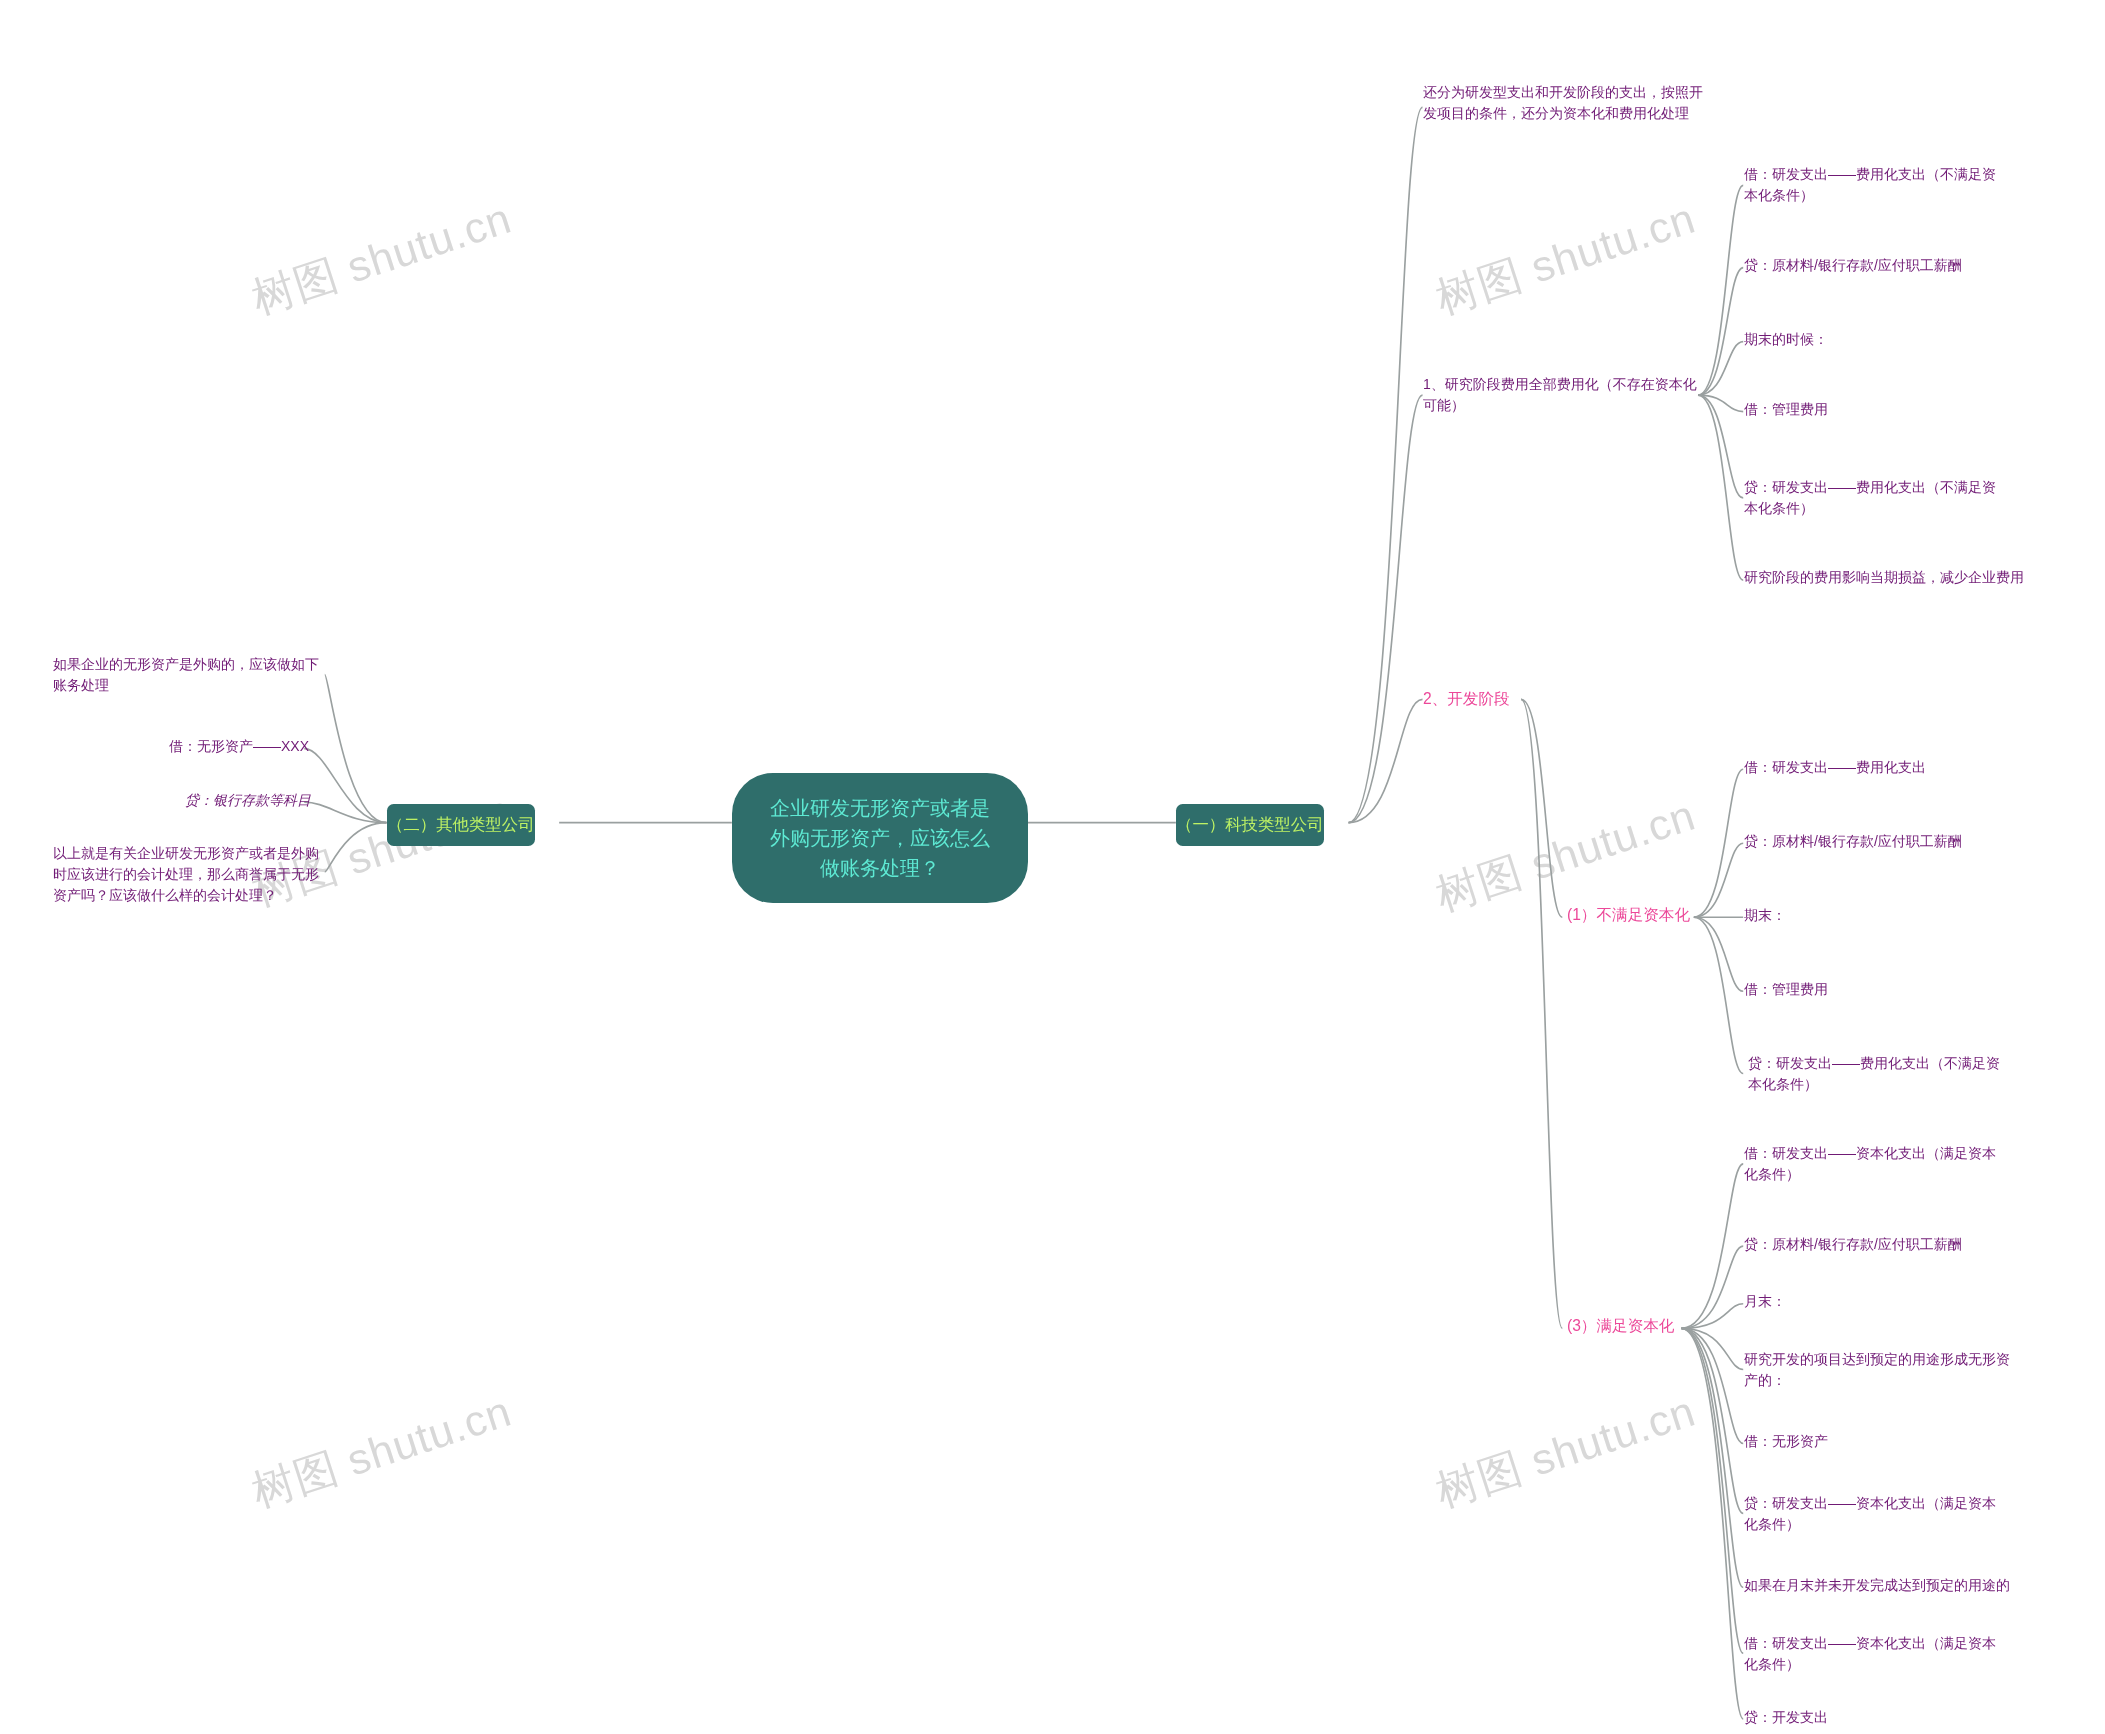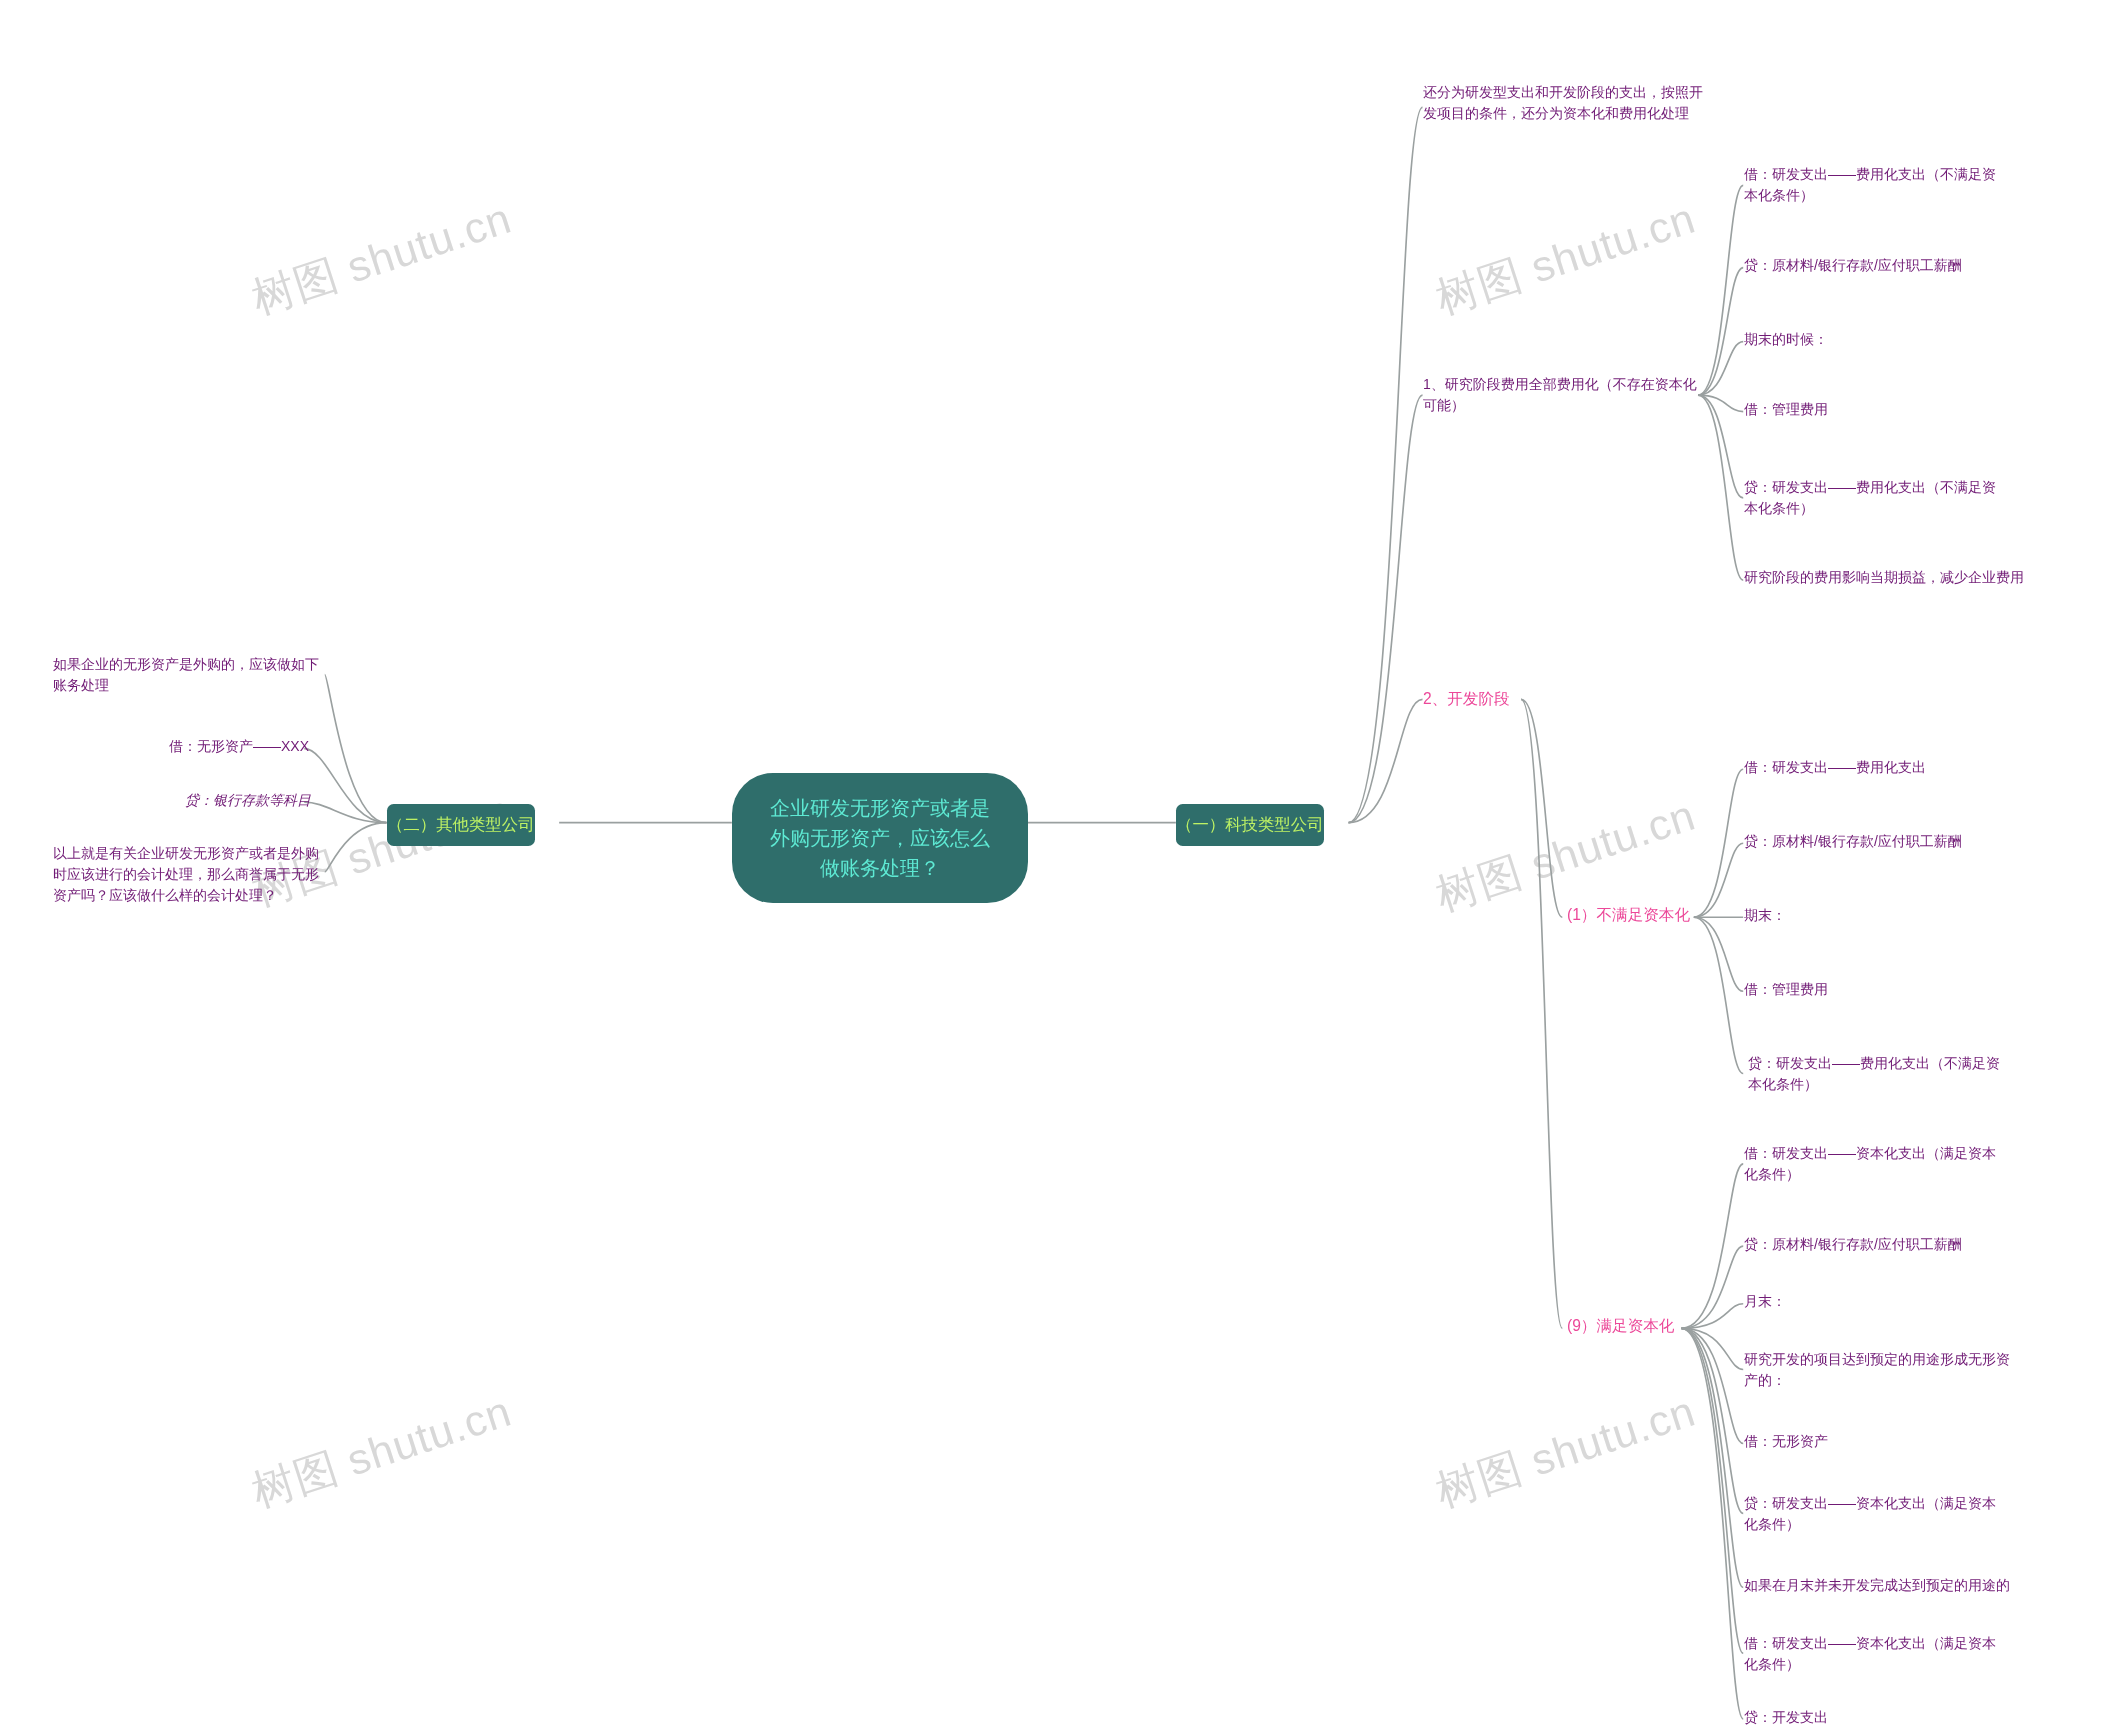--- a/index.html
+++ b/index.html
@@ -144,21 +144,21 @@
 
 <div class="sub-branch" style="left:1423px; top:689px;">2、开发阶段</div>
 
 <div class="sub-branch" style="left:1567px; top:905px;">(1）不满足资本化</div>
 <div class="leaf-node" style="left:1744px; top:757px; width:263px;">借：研发支出——费用化支出</div>
 <div class="leaf-node" style="left:1744px; top:831px; width:263px;">贷：原材料/银行存款/应付职工薪酬</div>
 <div class="leaf-node" style="left:1744px; top:905px;">期末：</div>
 <div class="leaf-node" style="left:1744px; top:979px;">借：管理费用</div>
 <div class="leaf-node" style="left:1748px; top:1053px; width:263px;">贷：研发支出——费用化支出（不满足资本化条件）</div>
 
-<div class="sub-branch" style="left:1567px; top:1316px;">(9）满足资本化</div>
+<div class="sub-branch" style="left:1567px; top:1316px;">(3）满足资本化</div>
 <div class="leaf-node" style="left:1744px; top:1143px; width:263px;">借：研发支出——资本化支出（满足资本化条件）</div>
 <div class="leaf-node" style="left:1744px; top:1234px; width:263px;">贷：原材料/银行存款/应付职工薪酬</div>
 <div class="leaf-node" style="left:1744px; top:1291px;">月末：</div>
 <div class="leaf-node" style="left:1744px; top:1349px; width:276px;">研究开发的项目达到预定的用途形成无形资产的：</div>
 <div class="leaf-node" style="left:1744px; top:1431px;">借：无形资产</div>
 <div class="leaf-node" style="left:1744px; top:1493px; width:263px;">贷：研发支出——资本化支出（满足资本化条件）</div>
 <div class="leaf-node" style="left:1744px; top:1575px; width:276px;">如果在月末并未开发完成达到预定的用途的</div>
 <div class="leaf-node" style="left:1744px; top:1633px; width:263px;">借：研发支出——资本化支出（满足资本化条件）</div>
 <div class="leaf-node" style="left:1744px; top:1707px;text-align:center;">贷：开发支出</div>
 

